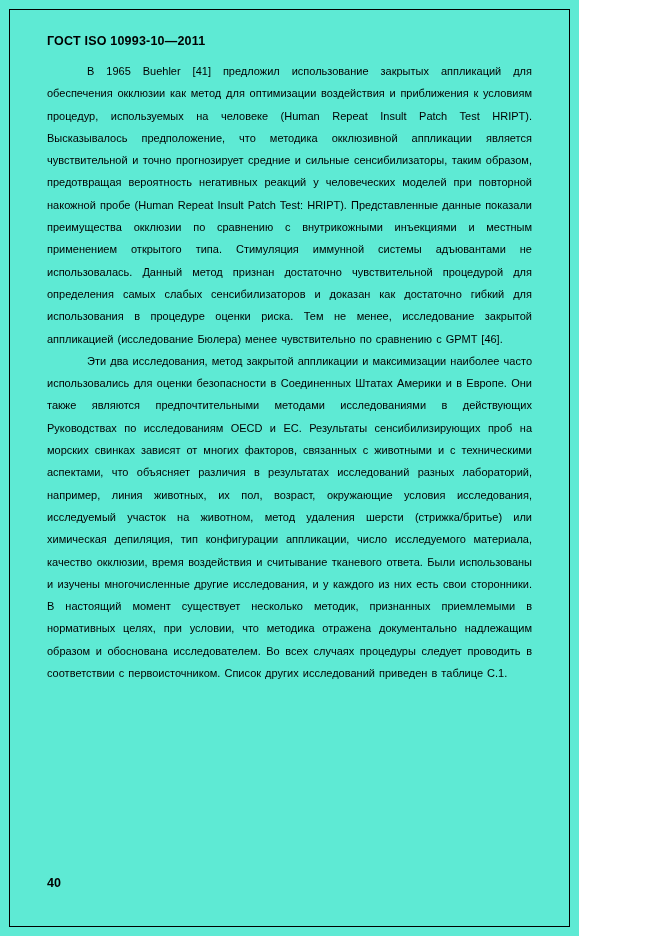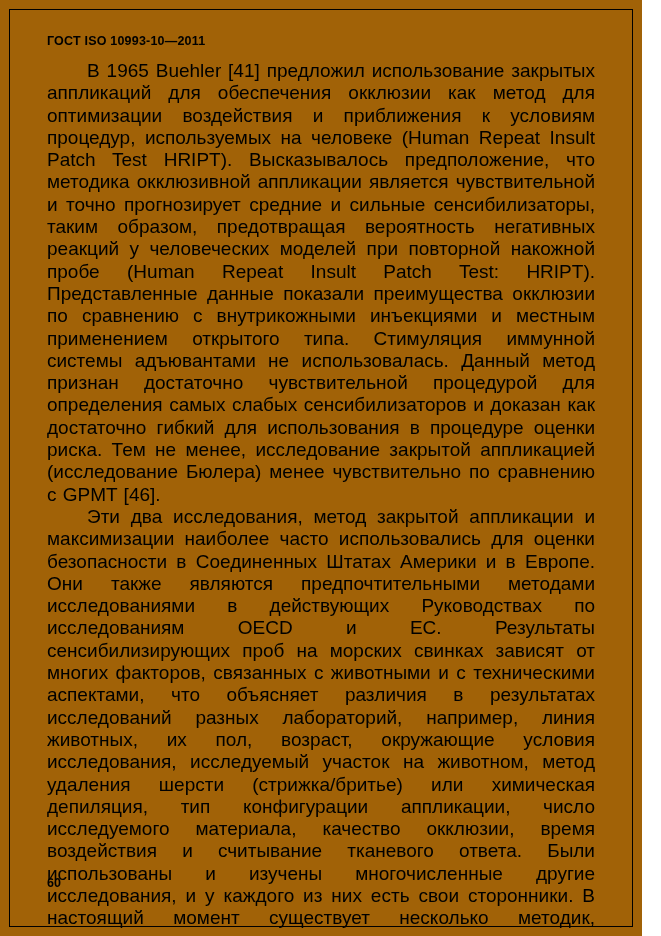--- a/index.html
+++ b/index.html
@@ -2,23 +2,23 @@
 <html><head>
 <meta charset="utf-8">
 <style>
   html, body {
     margin: 0;
     padding: 0;
     background: #ffffff;
   }
   .page {
     position: relative;
-    width: 642px;
+    width: 579px;
     height: 936px;
-    background: #a16207;
+    background: #5eead4;
     font-family: "Liberation Sans", sans-serif;
     color: #000000;
     overflow: hidden;
     box-sizing: border-box;
   }
   .page-border {
     position: absolute;
     top: 9px;
     left: 9px;
     right: 9px;
@@ -34,21 +34,21 @@
   }
   .doc-header {
     font-size: 12.5px;
     font-weight: bold;
     line-height: 20px;
     margin: 0 0 9px 0;
     letter-spacing: 0.2px;
   }
   .para {
     margin: 0;
-    font-size: 19px;
+    font-size: 11px;
     line-height: 22.3px;
     text-align: justify;
     text-indent: 40px;
     word-spacing: 1px;
   }
   .para.left-align {
     text-align: left;
   }
   .page-number {
     position: absolute;
@@ -61,14 +61,14 @@
 </head>
 <body>
 
 <div class="page">
   <div class="page-border"></div>
   <div class="content">
     <div class="doc-header">ГОСТ ISO 10993-10—2011</div>
     <p class="para">В 1965 Buehler [41] предложил использование закрытых аппликаций для обеспечения окклюзии как метод для оптимизации воздействия и приближения к условиям процедур, используемых на человеке (Human Repeat Insult Patch Test HRIPT). Высказывалось предположение, что методика окклюзивной аппликации является чувствительной и точно прогнозирует средние и сильные сенсибилизаторы, таким образом, предотвращая вероятность негативных реакций у человеческих моделей при повторной накожной пробе (Human Repeat Insult Patch Test: HRIPT). Представленные данные показали преимущества окклюзии по сравнению с внутрикожными инъекциями и местным применением открытого типа. Стимуляция иммунной системы адъювантами не использовалась. Данный метод признан достаточно чувствительной процедурой для определения самых слабых сенсибилизаторов и доказан как достаточно гибкий для использования в процедуре оценки риска. Тем не менее, исследование закрытой аппликацией (исследование Бюлера) менее чувствительно по сравнению с GPMT [46].</p>
     <p class="para">Эти два исследования, метод закрытой аппликации и максимизации наиболее часто использовались для оценки безопасности в Соединенных Штатах Америки и в Европе. Они также являются предпочтительными методами исследованиями в действующих Руководствах по исследованиям OECD и ЕС. Результаты сенсибилизирующих проб на морских свинках зависят от многих факторов, связанных с животными и с техническими аспектами, что объясняет различия в результатах исследований разных лабораторий, например, линия животных, их пол, возраст, окружающие условия исследования, исследуемый участок на животном, метод удаления шерсти (стрижка/бритье) или химическая депиляция, тип конфигурации аппликации, число исследуемого материала, качество окклюзии, время воздействия и считывание тканевого ответа. Были использованы и изучены многочисленные другие исследования, и у каждого из них есть свои сторонники. В настоящий момент существует несколько методик, признанных приемлемыми в нормативных целях, при условии, что методика отражена документально надлежащим образом и обоснована исследователем. Во всех случаях процедуры следует проводить в соответствии с первоисточником. Список других исследований приведен в таблице С.1.</p>
   </div>
-  <div class="page-number">60</div>
+  <div class="page-number">40</div>
 </div>
 
 </body></html>

